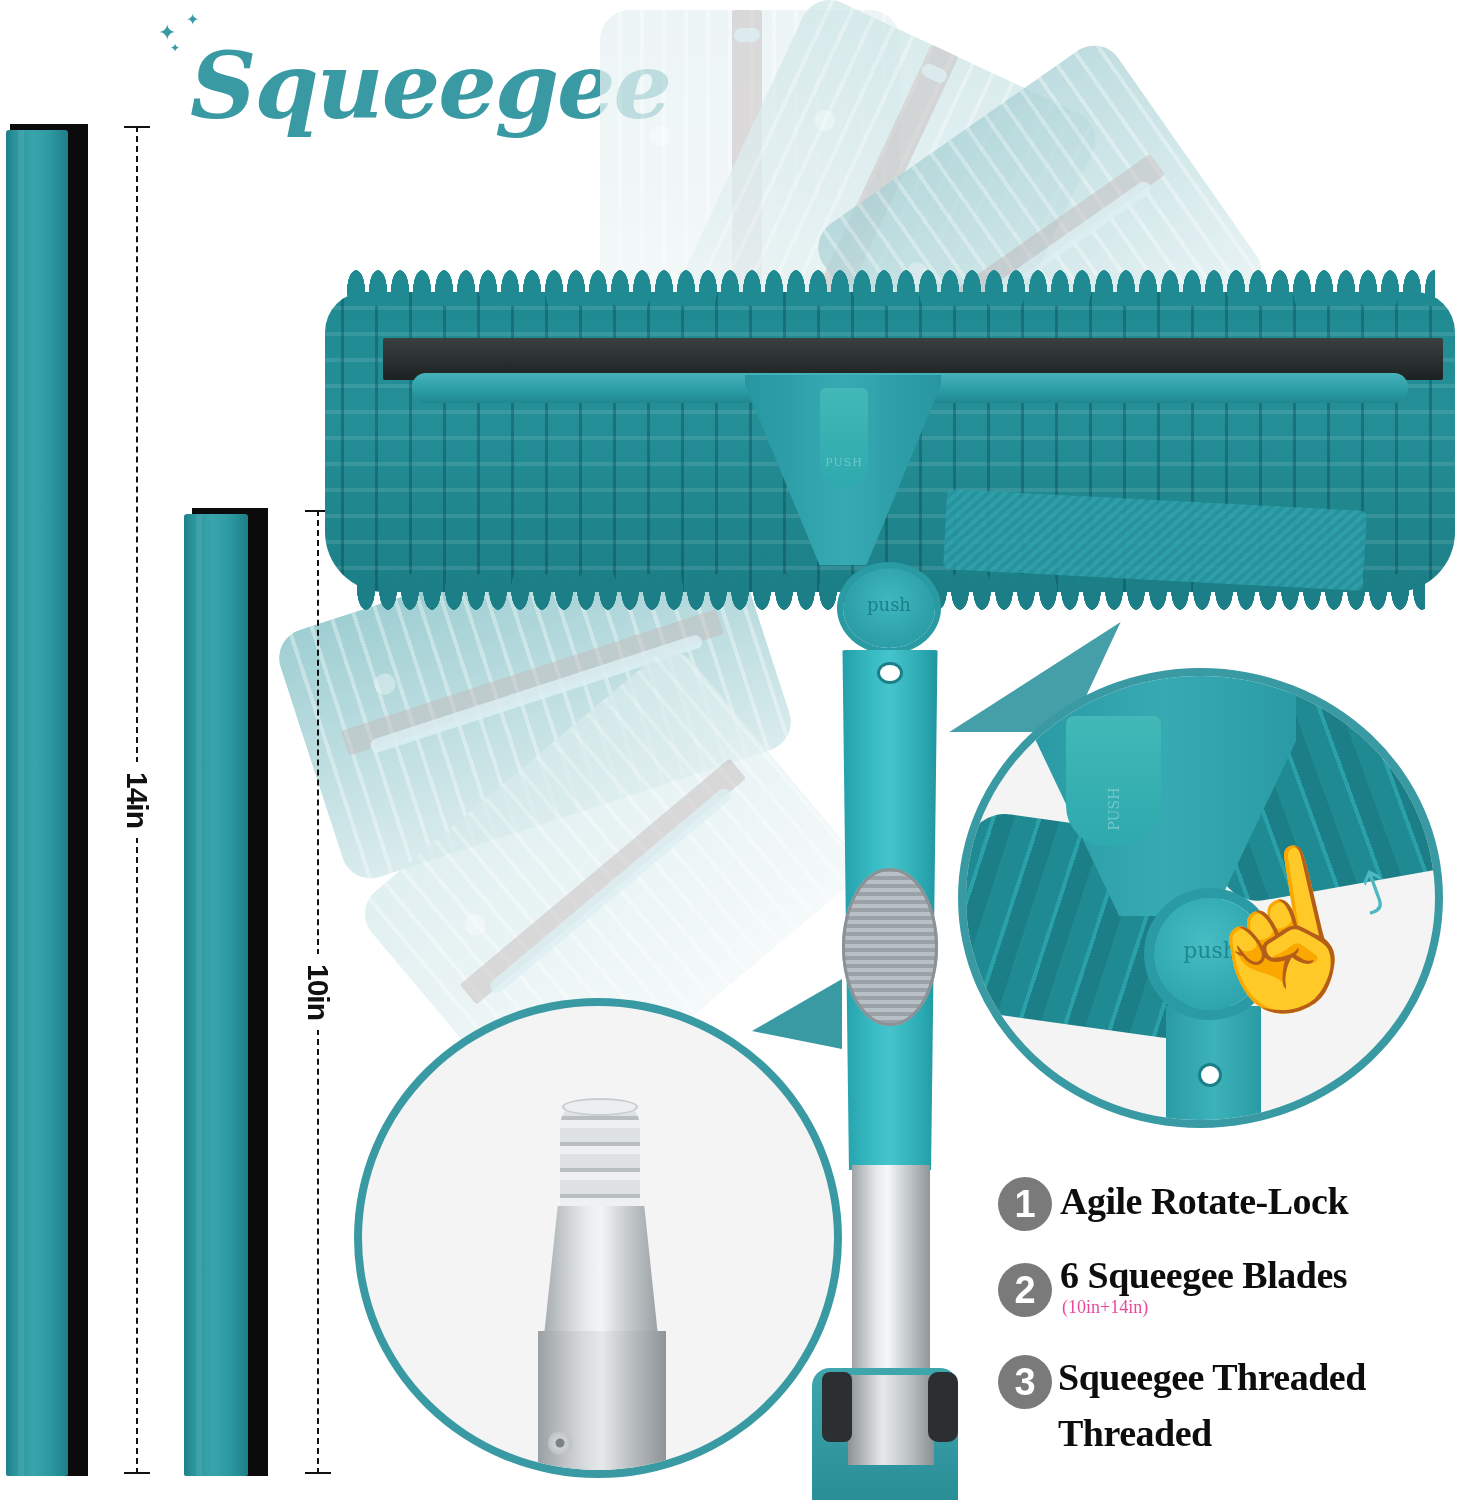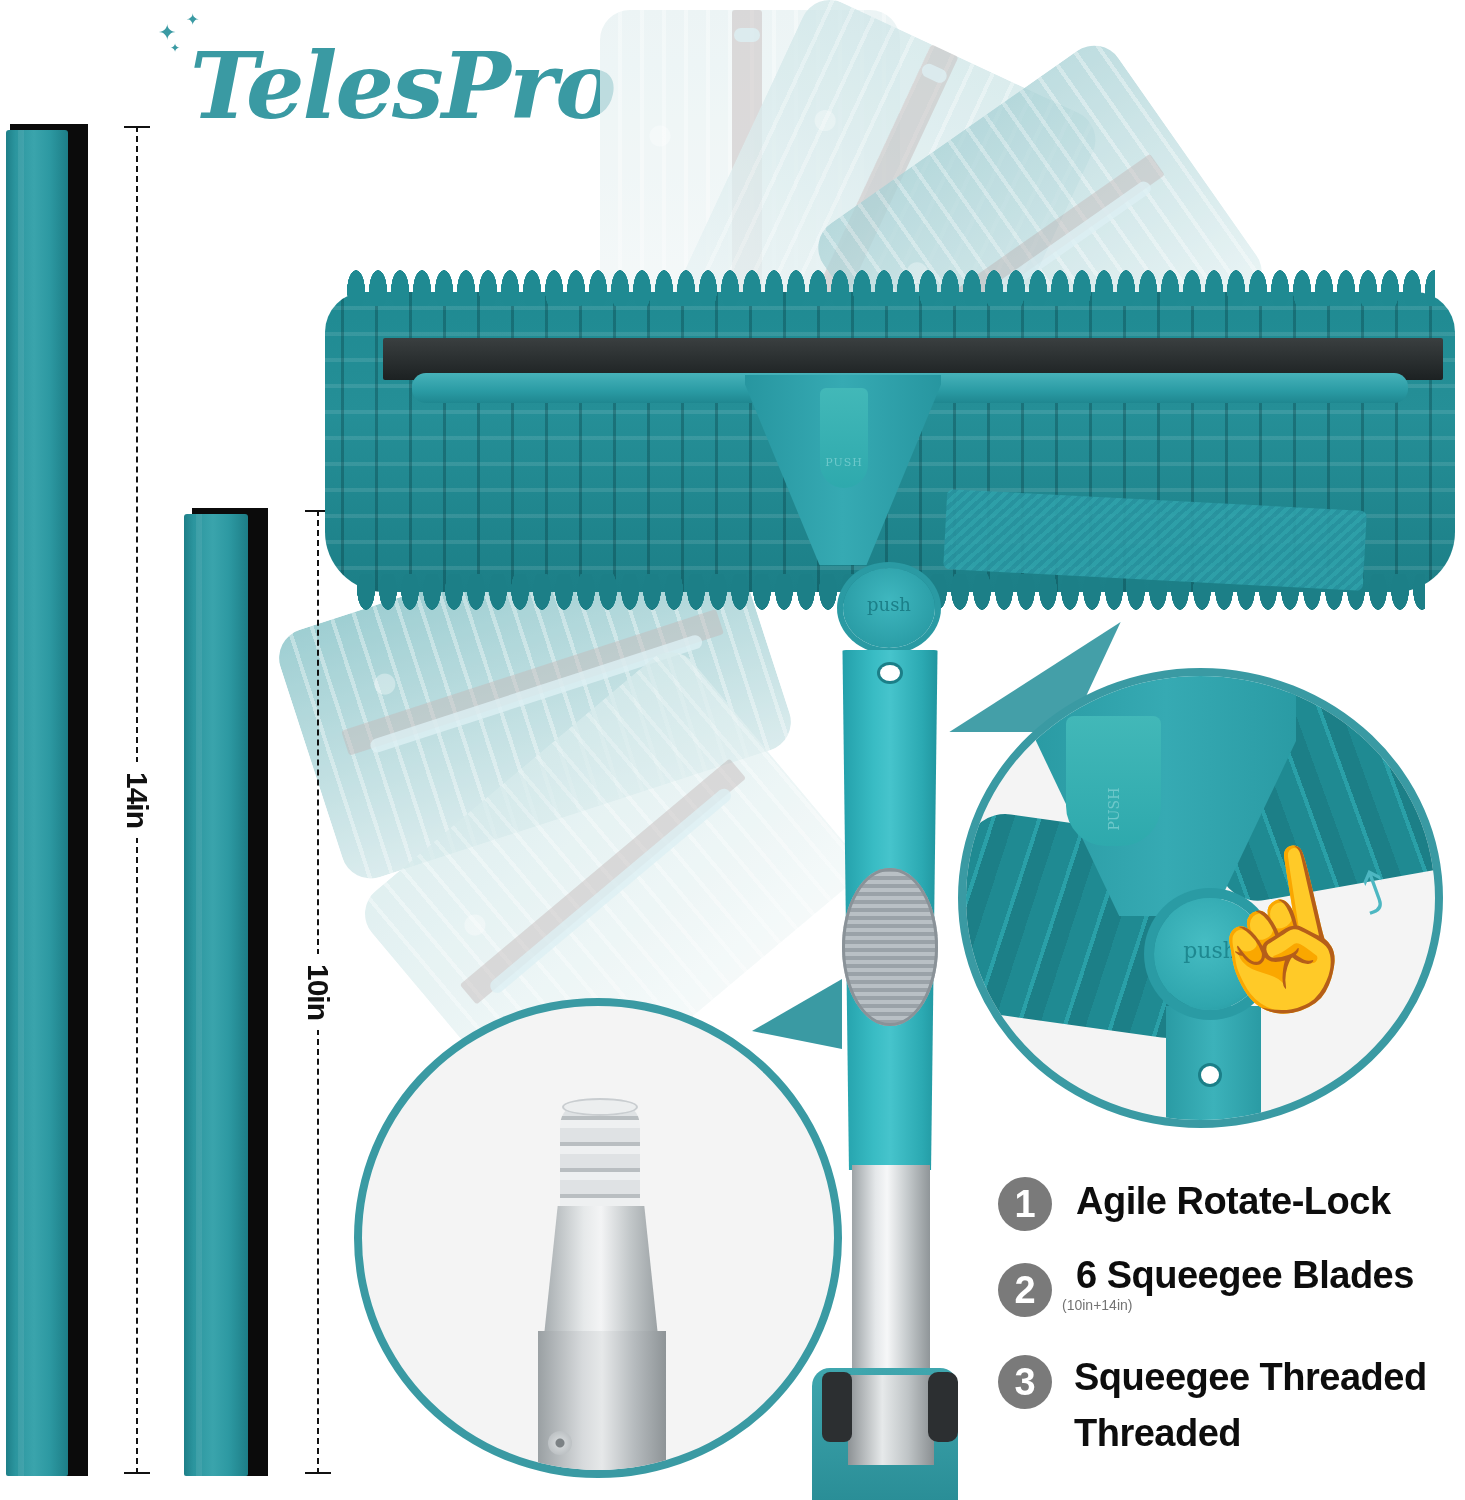--- a/index.html
+++ b/index.html
@@ -258,40 +258,39 @@
     .features { left: 998px; top: 1175px; width: 467px; }
     .feature { position: relative; }
     .feat-num {
       position: absolute; left: 0; width: 54px; height: 54px; border-radius: 50%;
       background: #7a7a7a; color: #fff;
       font-family: "Liberation Sans", sans-serif; font-weight: bold; font-size: 38px;
       text-align: center; line-height: 54px;
     }
     .feat-title {
       position: absolute; left: 62px;
-      font-family: Liberation Sans, sans-serif; font-weight: bold;
+      font-family: Liberation Serif, serif; font-weight: bold;
       font-size: 38px; color: #0d0d0d; white-space: nowrap; letter-spacing: -0.5px;
       line-height: 1.1;
-      margin-left: 16px;
     }
     .feat-sub {
       position: absolute; left: 64px;
-      font-family: Liberation Sans, sans-serif; font-size: 14px; color: #737373;
+      font-family: Liberation Serif, serif; font-size: 18px; color: #ec4899;
       white-space: nowrap;
     }
   </style>
 </head>
 <body>
 
 <div id="root" style="--brand:#3a9aa3; --ghost-a:#bfe0e2; --ghost-b:#e9f4f5;">
 
   <span class="abs sparkle" style="left:158px;top:22px;">✦</span>
   <span class="abs sparkle" style="left:186px;top:12px;font-size:16px;">✦</span>
   <span class="abs sparkle" style="left:170px;top:42px;font-size:12px;">✦</span>
-  <div class="abs logo">TelesPro</div>
+  <div class="abs logo">Squeegee</div>
 
   <div class="ghost" style="left:600px;top:10px;width:300px;height:420px;--ghost-a:#e6f1f2;--ghost-b:#f5f9f9;transform:rotate(0deg);">
       <div class="bar" style="top:0;bottom:0;left:44%;right:auto;width:30px;height:auto;"></div>
     </div>
   <div class="ghost" style="left:720px;top:40px;width:320px;height:380px;--ghost-a:#cfe6e8;--ghost-b:#eef6f7;transform:rotate(25deg);">
       <div class="bar" style="top:0;bottom:0;left:40%;right:auto;width:30px;height:auto;"></div>
     </div>
   <div class="ghost" style="left:860px;top:110px;width:360px;height:300px;--ghost-a:#a9d2d6;--ghost-b:#e3f1f2;transform:rotate(-35deg);">
       <div class="bar"></div>
     </div>

